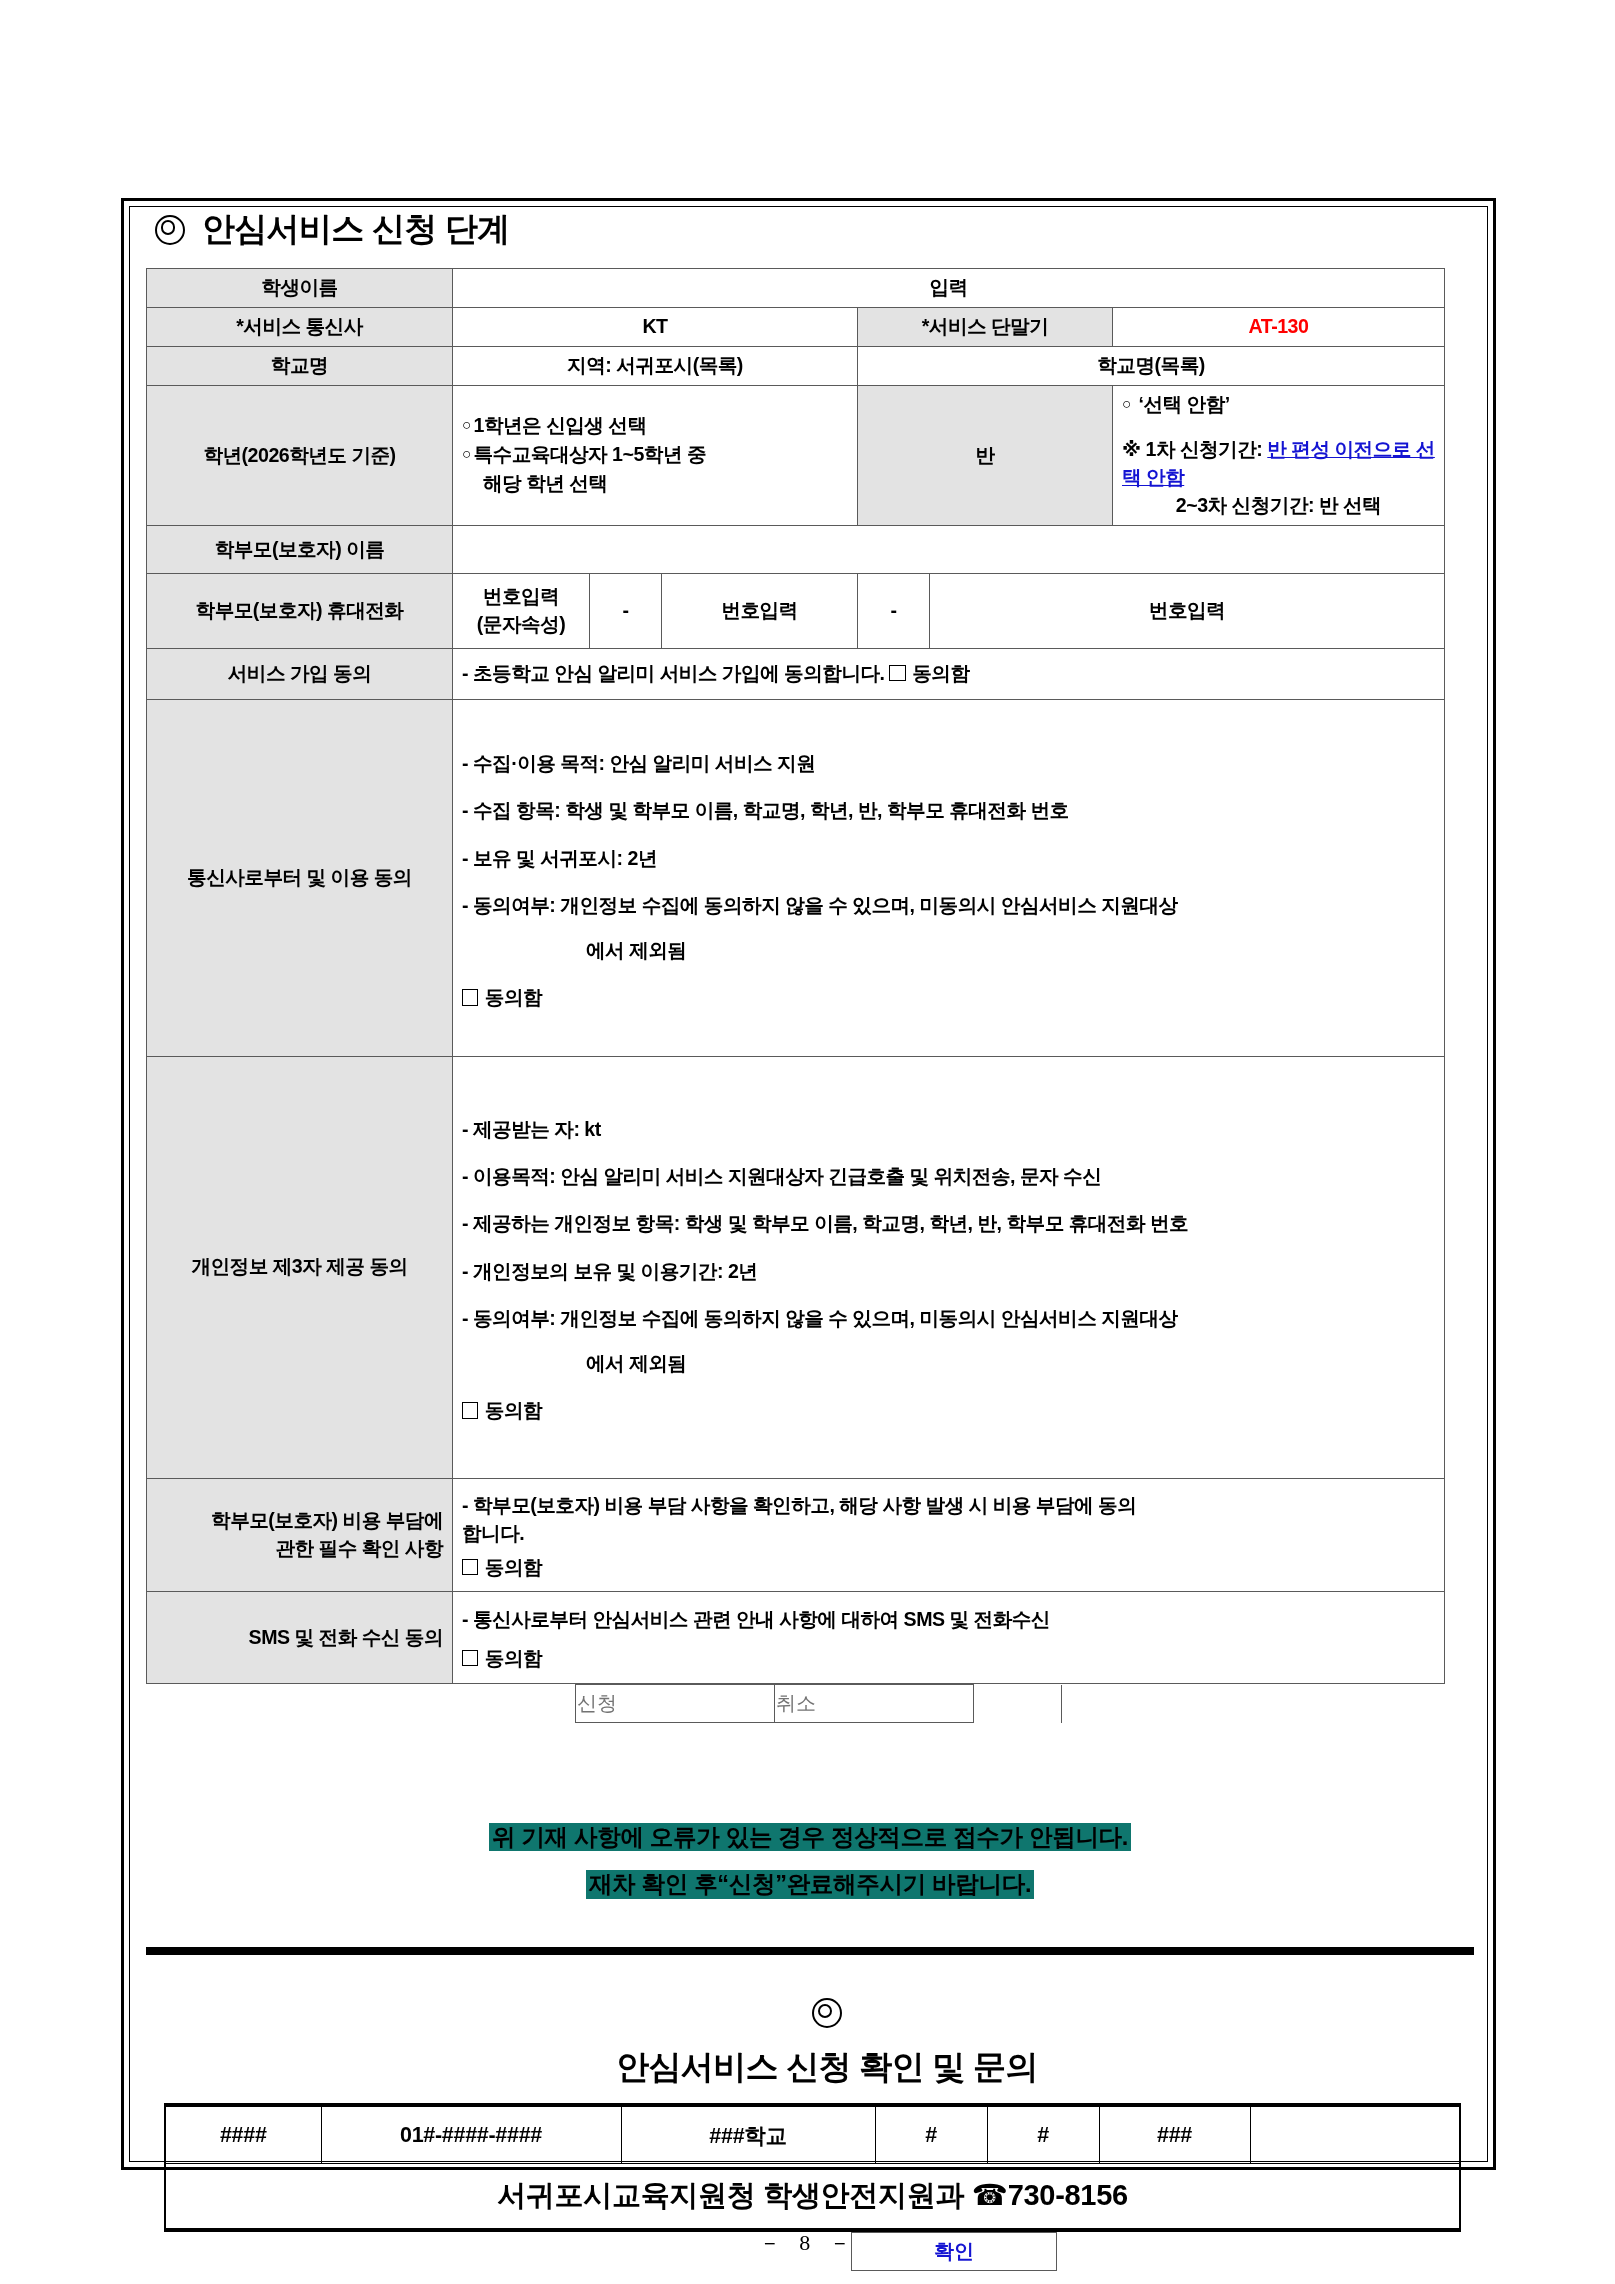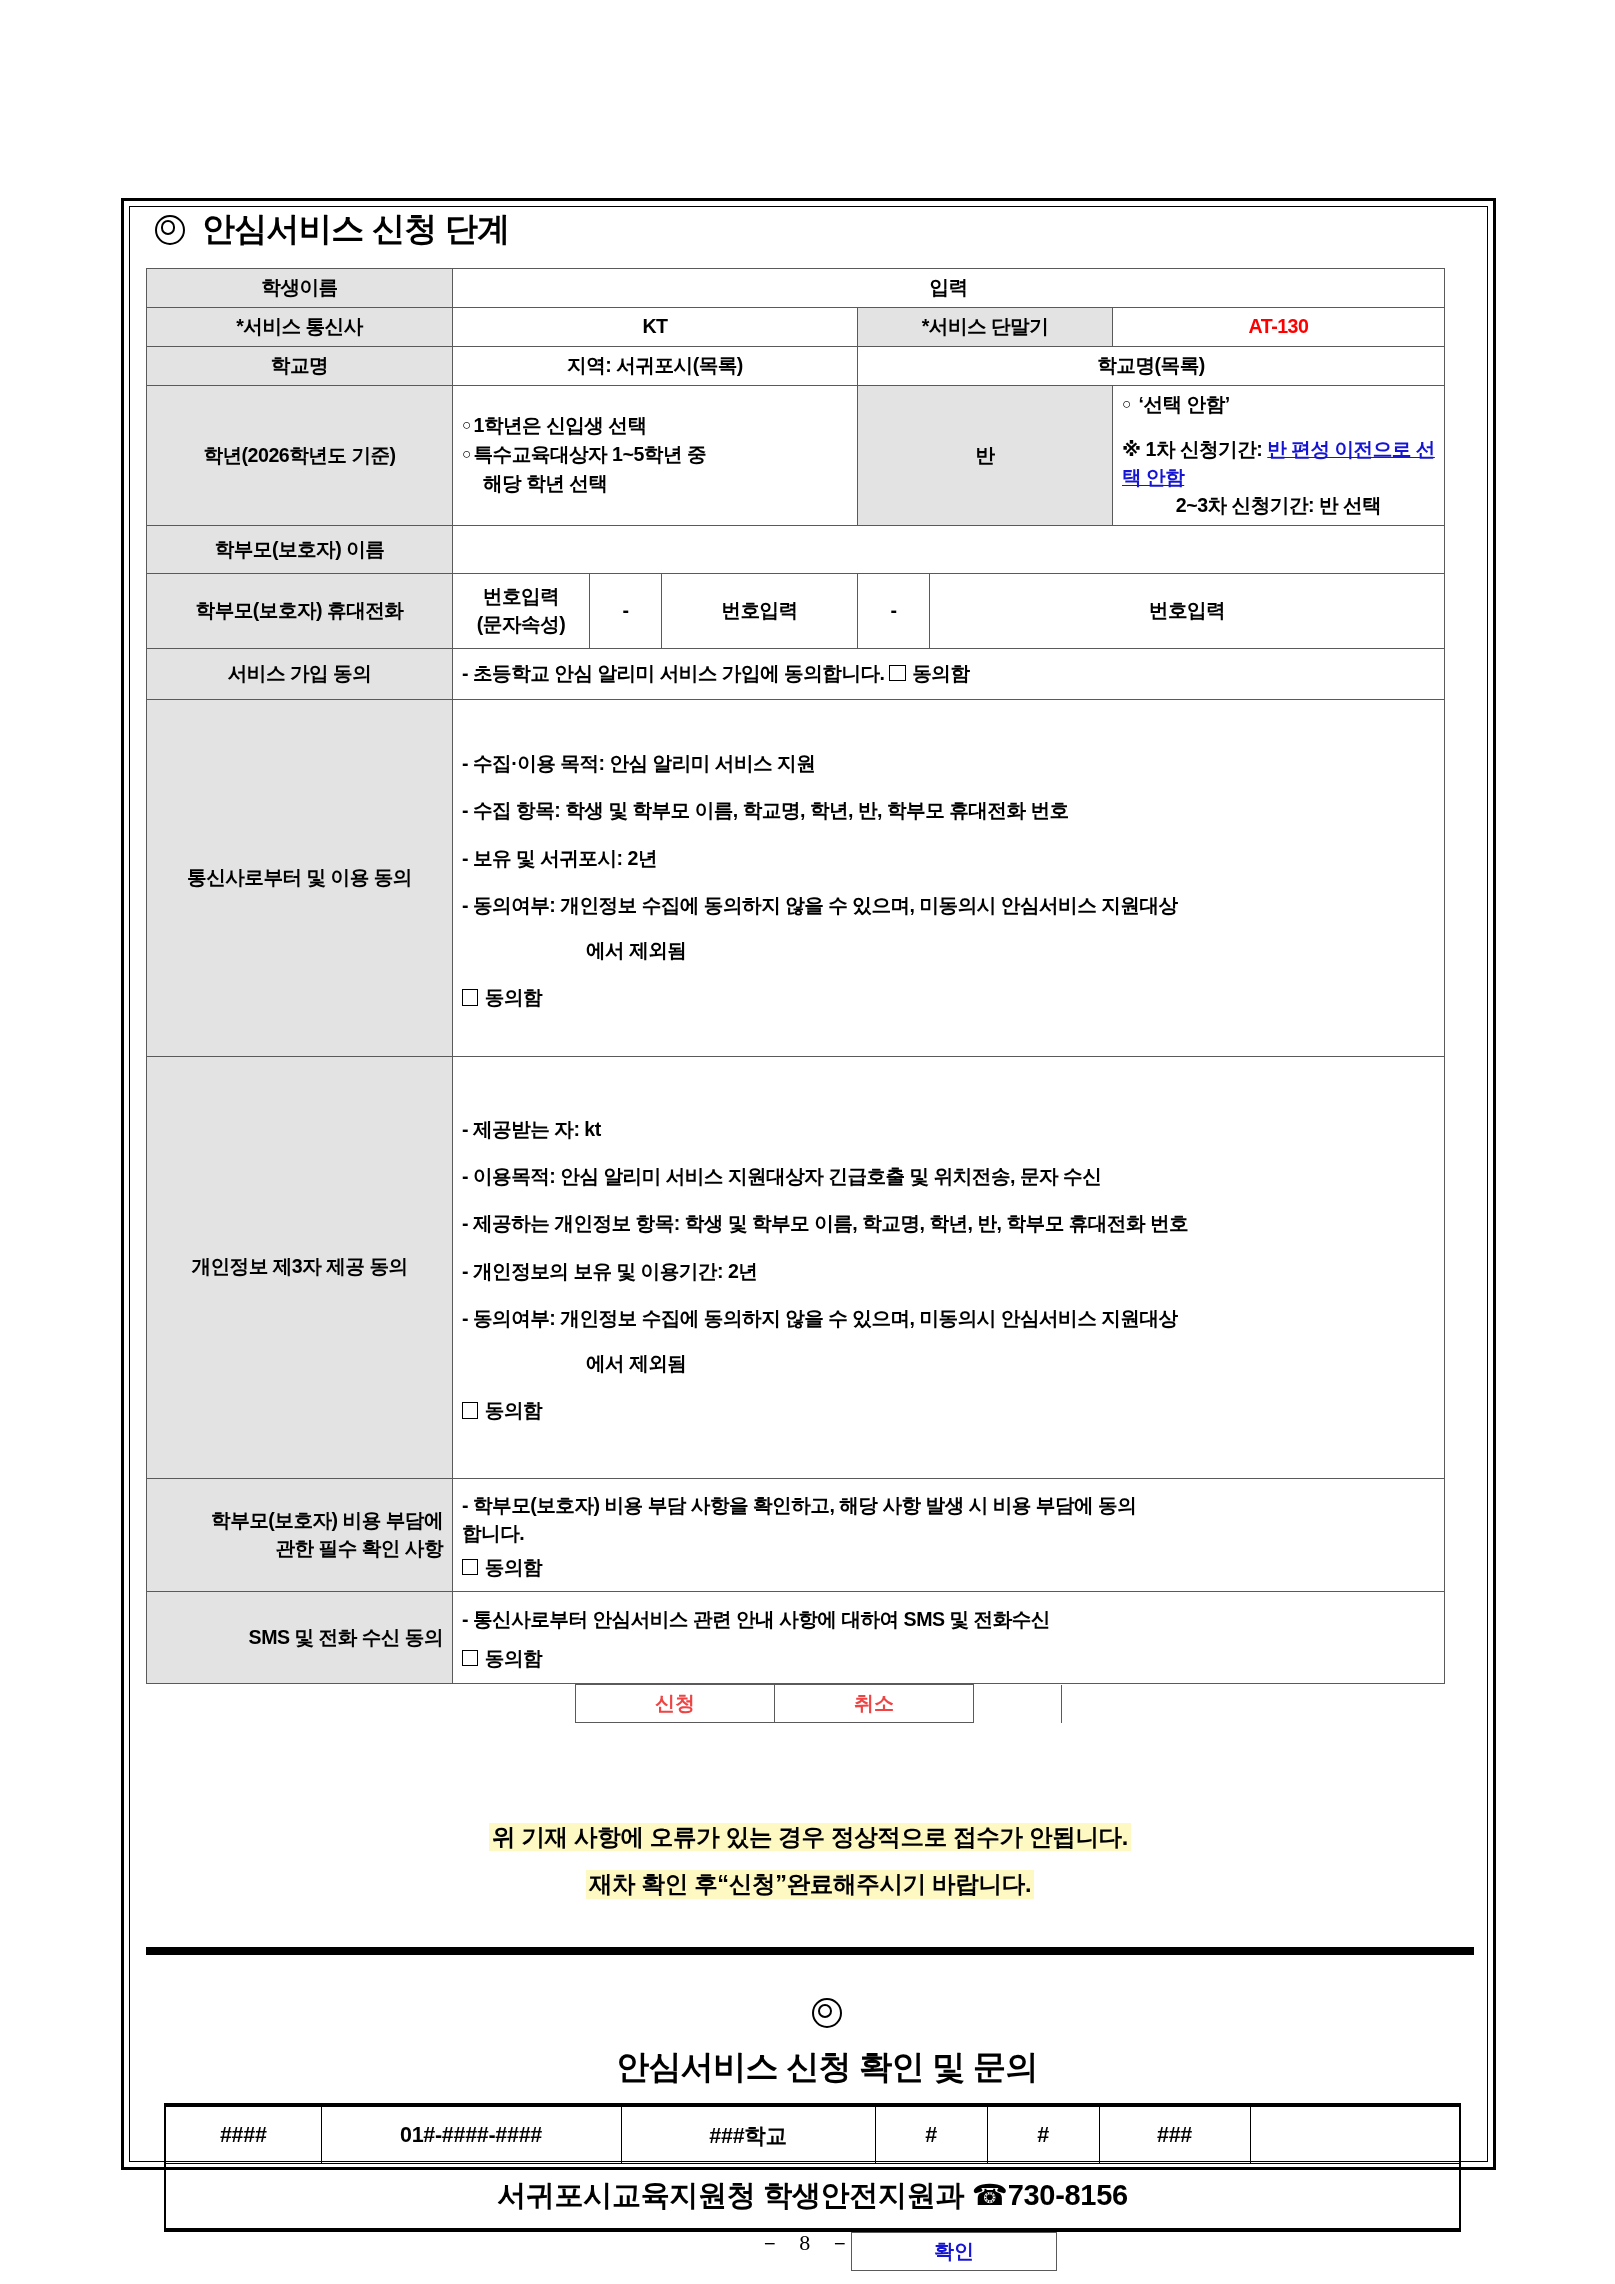--- a/index.html
+++ b/index.html
@@ -128,36 +128,36 @@
   table.btnrow {
     border-collapse: collapse;
     table-layout: fixed;
     margin-left: 438px;
     margin-top: 0px;
     font-size: 20px;
   }
   table.btnrow td {
     border: 1.3px solid #5a5a5a;
     height: 35px;
-    text-align: center;
-    color: #ef4444;
-    font-weight: bold;
+    text-align: left;
+    color: #737373;
+    font-weight: normal;
   }
   table.btnrow td.blank { border-left: none; border-top: none; border-bottom: none; }
 
   
   .warn-wrap {
     margin-top: 98px;
     text-align: center;
     font-size: 23.5px;
     font-weight: bold;
     letter-spacing: -0.3px;
   }
   .warn-wrap .hl {
-    background: #fef9c3;
+    background: #0f766e;
     padding: 1.3px 2.6px;
   }
   .warn-line2 { margin-top: 15.6px; }
 
   
   .thick-rule {
     margin: 46px 9px 0 9px;
     height: 8.5px;
     background: #000;
   }

